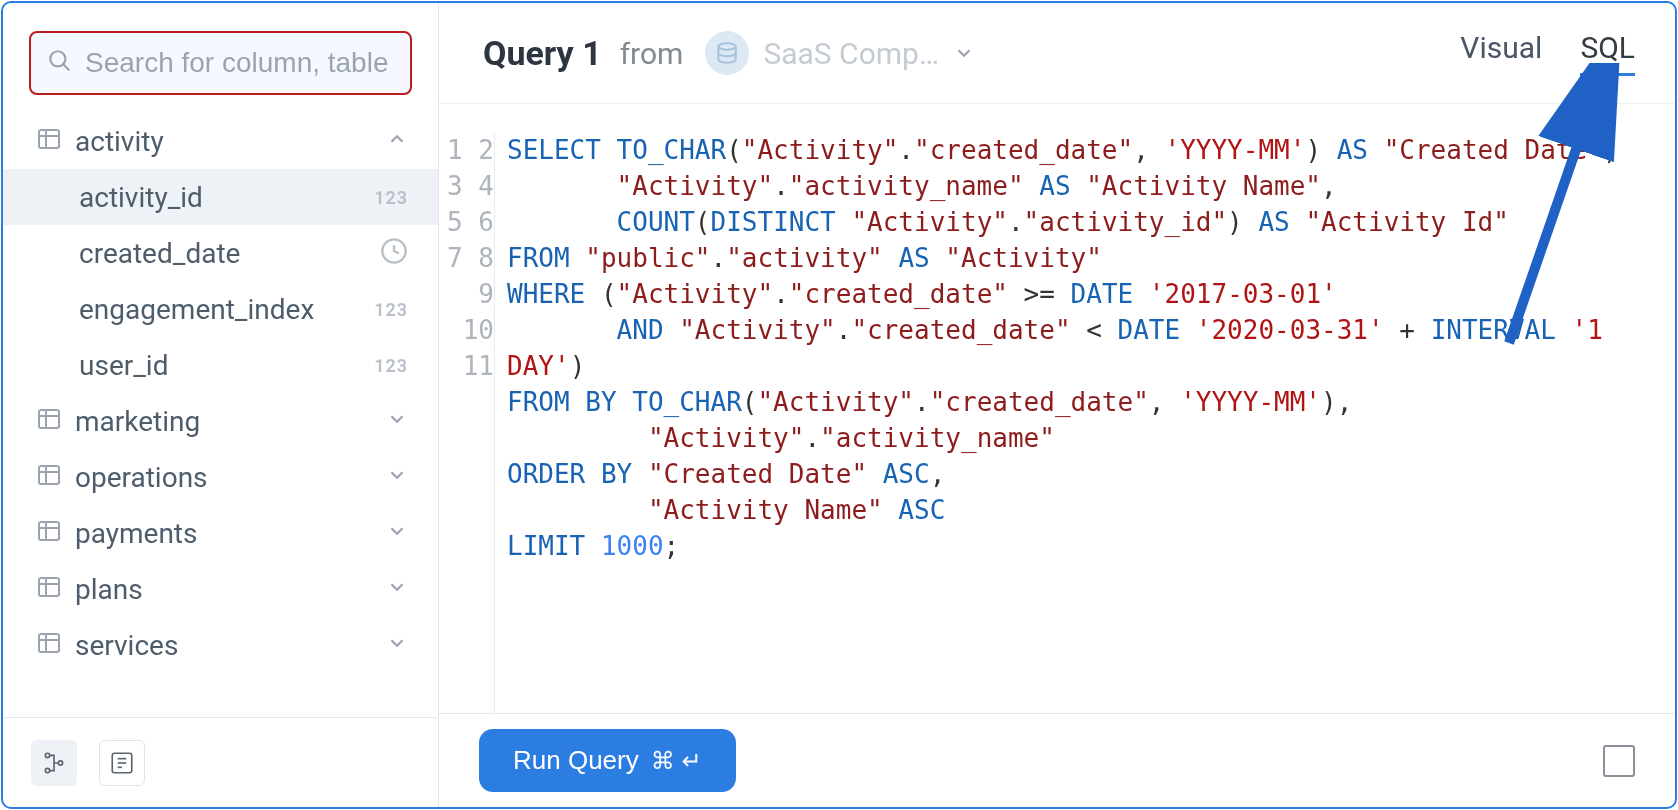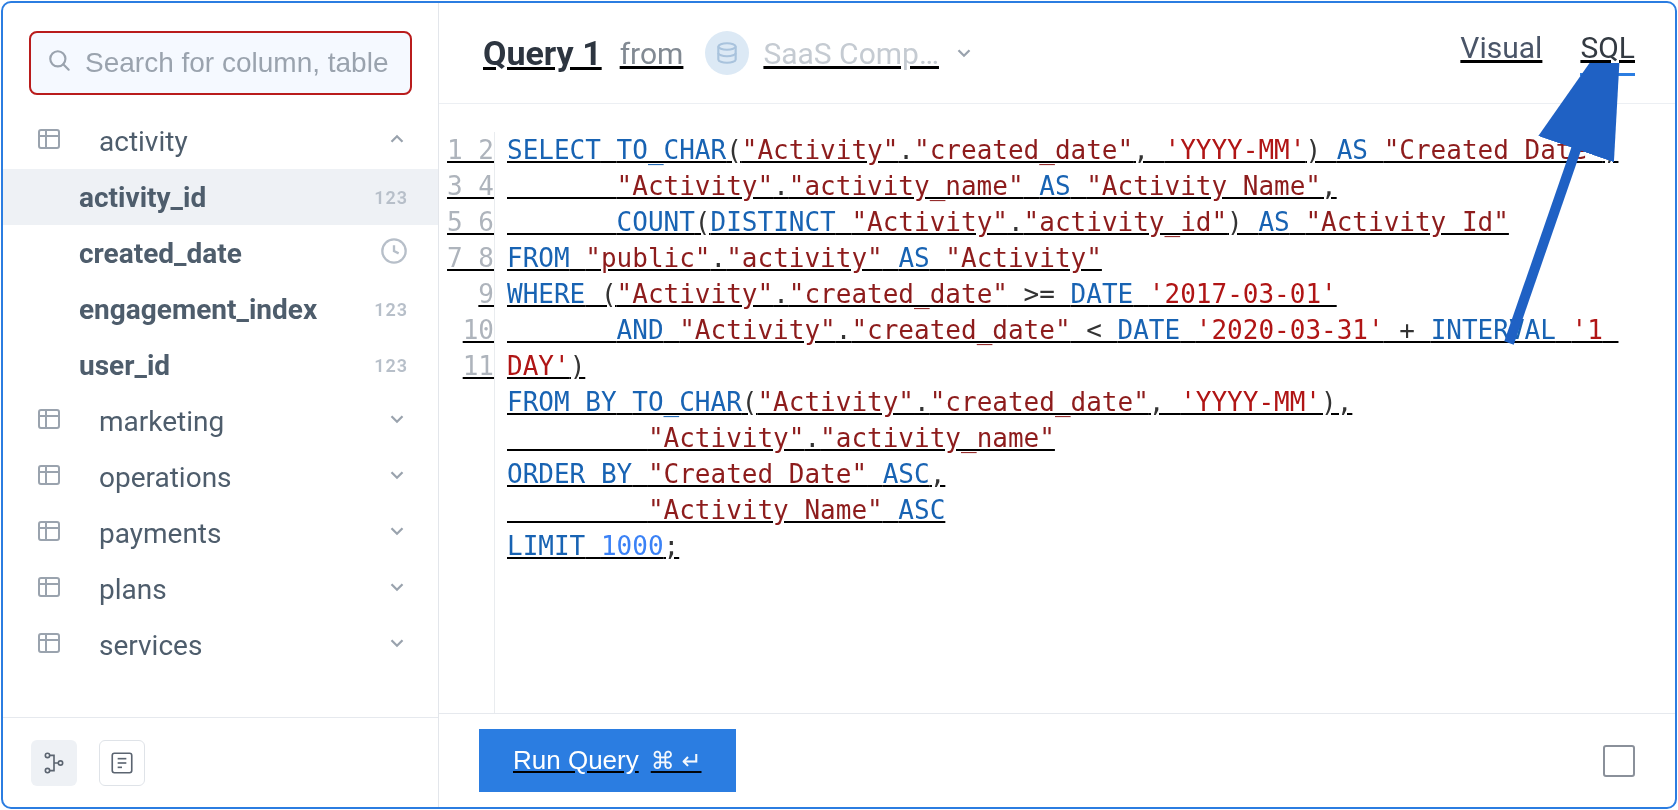--- a/index.html
+++ b/index.html
@@ -22,40 +22,40 @@
   }
   .search-box svg { width:26px; height:26px; stroke:#9aa3ae; fill:none; }
   .search-box input {
     border:none; background:transparent; outline:none;
     font-size:28px; color:#5b6470; width:100%;
   }
   .search-box input::placeholder { color:#9aa3ae; }
   .tree { flex:1; overflow:hidden; padding-top:6px; }
   .t-row {
     display:flex; align-items:center; height:56px;
-    padding:0 30px 0 34px; cursor:pointer; color:#4a5568;gap:24px;
+    padding:0 30px 0 34px; cursor:pointer; color:#4a5568;
   }
   .t-row.selected { background:#eef1f5; }
   .t-table-icon { margin-right:14px; }
   .t-label { font-size:28px; color:#4e5d6c; flex:1; }
-  .t-col .t-label { padding-left:42px;font-weight:bold; }
+  .t-col .t-label { padding-left:42px; }
   .t-type { font-size:18px; color:#b7bfc9; font-weight:600; letter-spacing:1px; }
   .t-exp { color:#9aa3ae; }
   .t-table-icon svg { width:24px;height:22px; }
   .t-clock svg{ width:28px;height:28px; stroke:#b7bfc9; fill:none; stroke-width:2;}
   .chev svg{width:22px;height:22px;stroke:#9aa3ae;fill:none;stroke-width:2.5;}
   .sidebar-footer {
     height:90px; border-top:1px solid #e6e9ee; display:flex; align-items:center; gap:22px; padding:0 28px;
   }
   .sf-btn { width:46px;height:46px; border:1px solid #dfe3e8; border-radius:6px; display:flex;align-items:center;justify-content:center; cursor:pointer;}
   .sf-btn.active{ background:#eef1f5; border:none;}
   .sf-btn svg{width:26px;height:26px;stroke:#5b6470;fill:none;stroke-width:1.5;}
 
   
-  .main { flex:1; display:flex; flex-direction:column; position:relative;text-decoration:underline; }
+  .main { flex:1; display:flex; flex-direction:column; position:relative; }
   .header {
     height:100px; display:flex; align-items:center; padding:0 40px 0 44px;
   }
   .h-title { font-size:34px; font-weight:700; color:#2d3540; }
   .h-from { font-size:30px; color:#828a93; margin-left:18px; }
   .h-db {
     display:flex; align-items:center; gap:14px; margin-left:22px;
     color:#c5cbd2; font-size:30px; cursor:pointer;
   }
   .h-db-icon{ width:44px;height:44px;border-radius:50%; background:#dce9f5; display:flex;align-items:center;justify-content:center;}
@@ -85,21 +85,21 @@
   .num{color:#3b82f6;}
   .op{color:#333;}
   .as{color:#1863b3;}
 
   
   .footer{
     height:94px; border-top:1px solid #e6e9ee;
     display:flex; align-items:center; padding:0 40px;
   }
   .run-btn{
-    background:#2b7de1; color:#fff; border:none; border-radius:0;
+    background:#2b7de1; color:#fff; border:none; border-radius:14px;
     font-size:26px; font-weight:500; padding:16px 34px; cursor:pointer;
     display:flex; align-items:center; gap:12px;
   }
   .kbd{font-size:24px; opacity:.95; display:flex; gap:6px; align-items:center;}
   .footer-spacer{flex:1;}
   .sq-btn{width:32px;height:32px;border:2px solid #8a909a;border-radius:3px;cursor:pointer;}
 
   
   .arrow{
     position:absolute; pointer-events:none;

